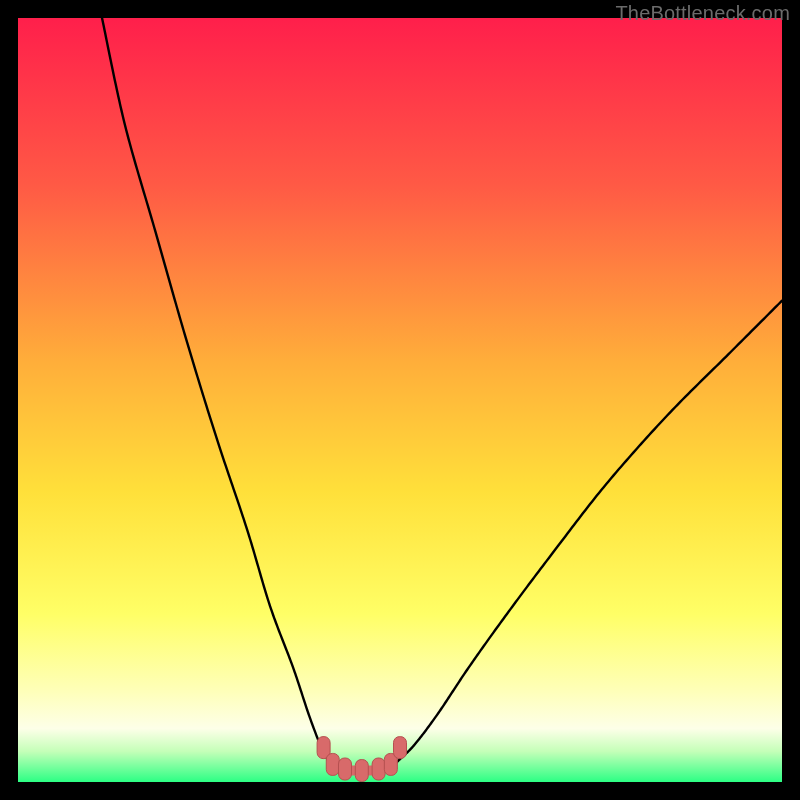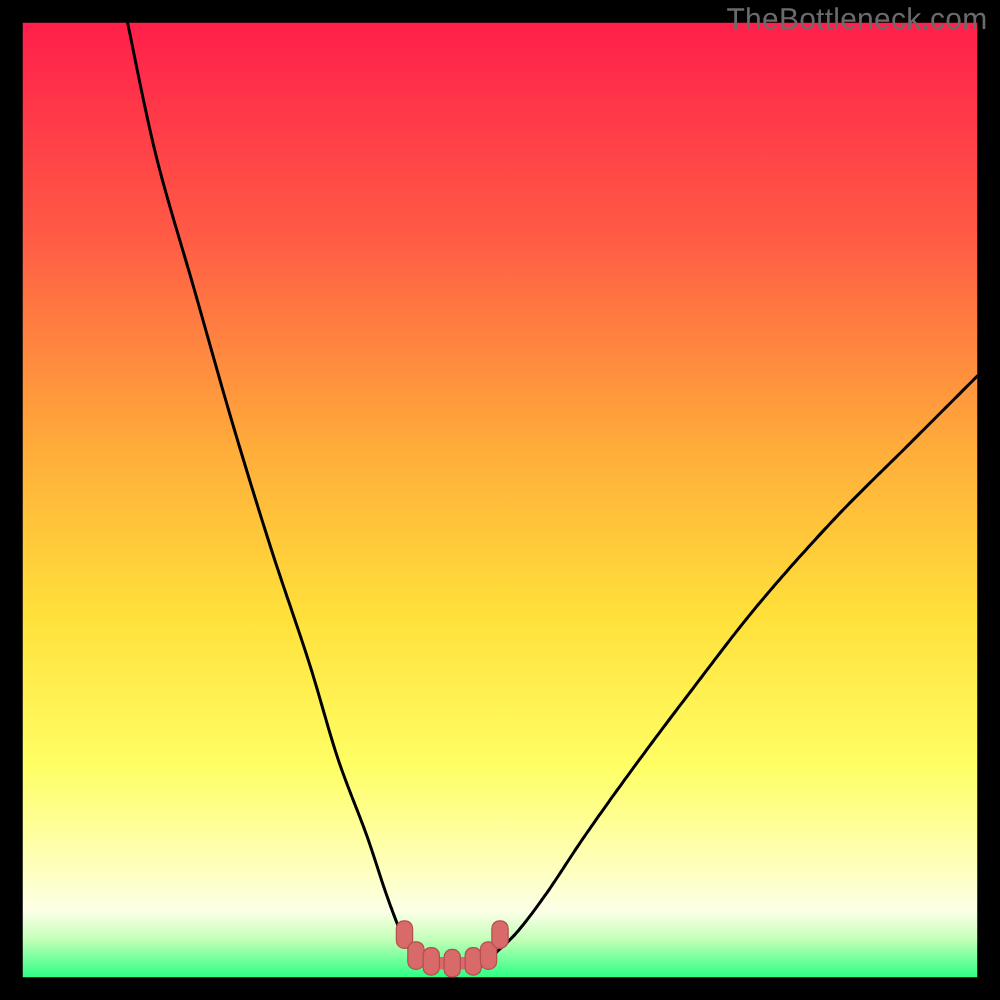--- a/index.html
+++ b/index.html
@@ -16,21 +16,21 @@
     left: 18px;
     top: 18px;
     width: 764px;
     height: 764px;
     background: #000;
   }
   .watermark {
     position: absolute;
     top: 2px;
     right: 10px;
-    font-size: 24px;
+    font-size: 20px;
     color: #6b6b6b;
     font-weight: 400;
     letter-spacing: 0.2px;
     font-family: Arial, Helvetica, sans-serif;
   }
 </style>
 </head>
 <body>
 
 <div class="frame">

